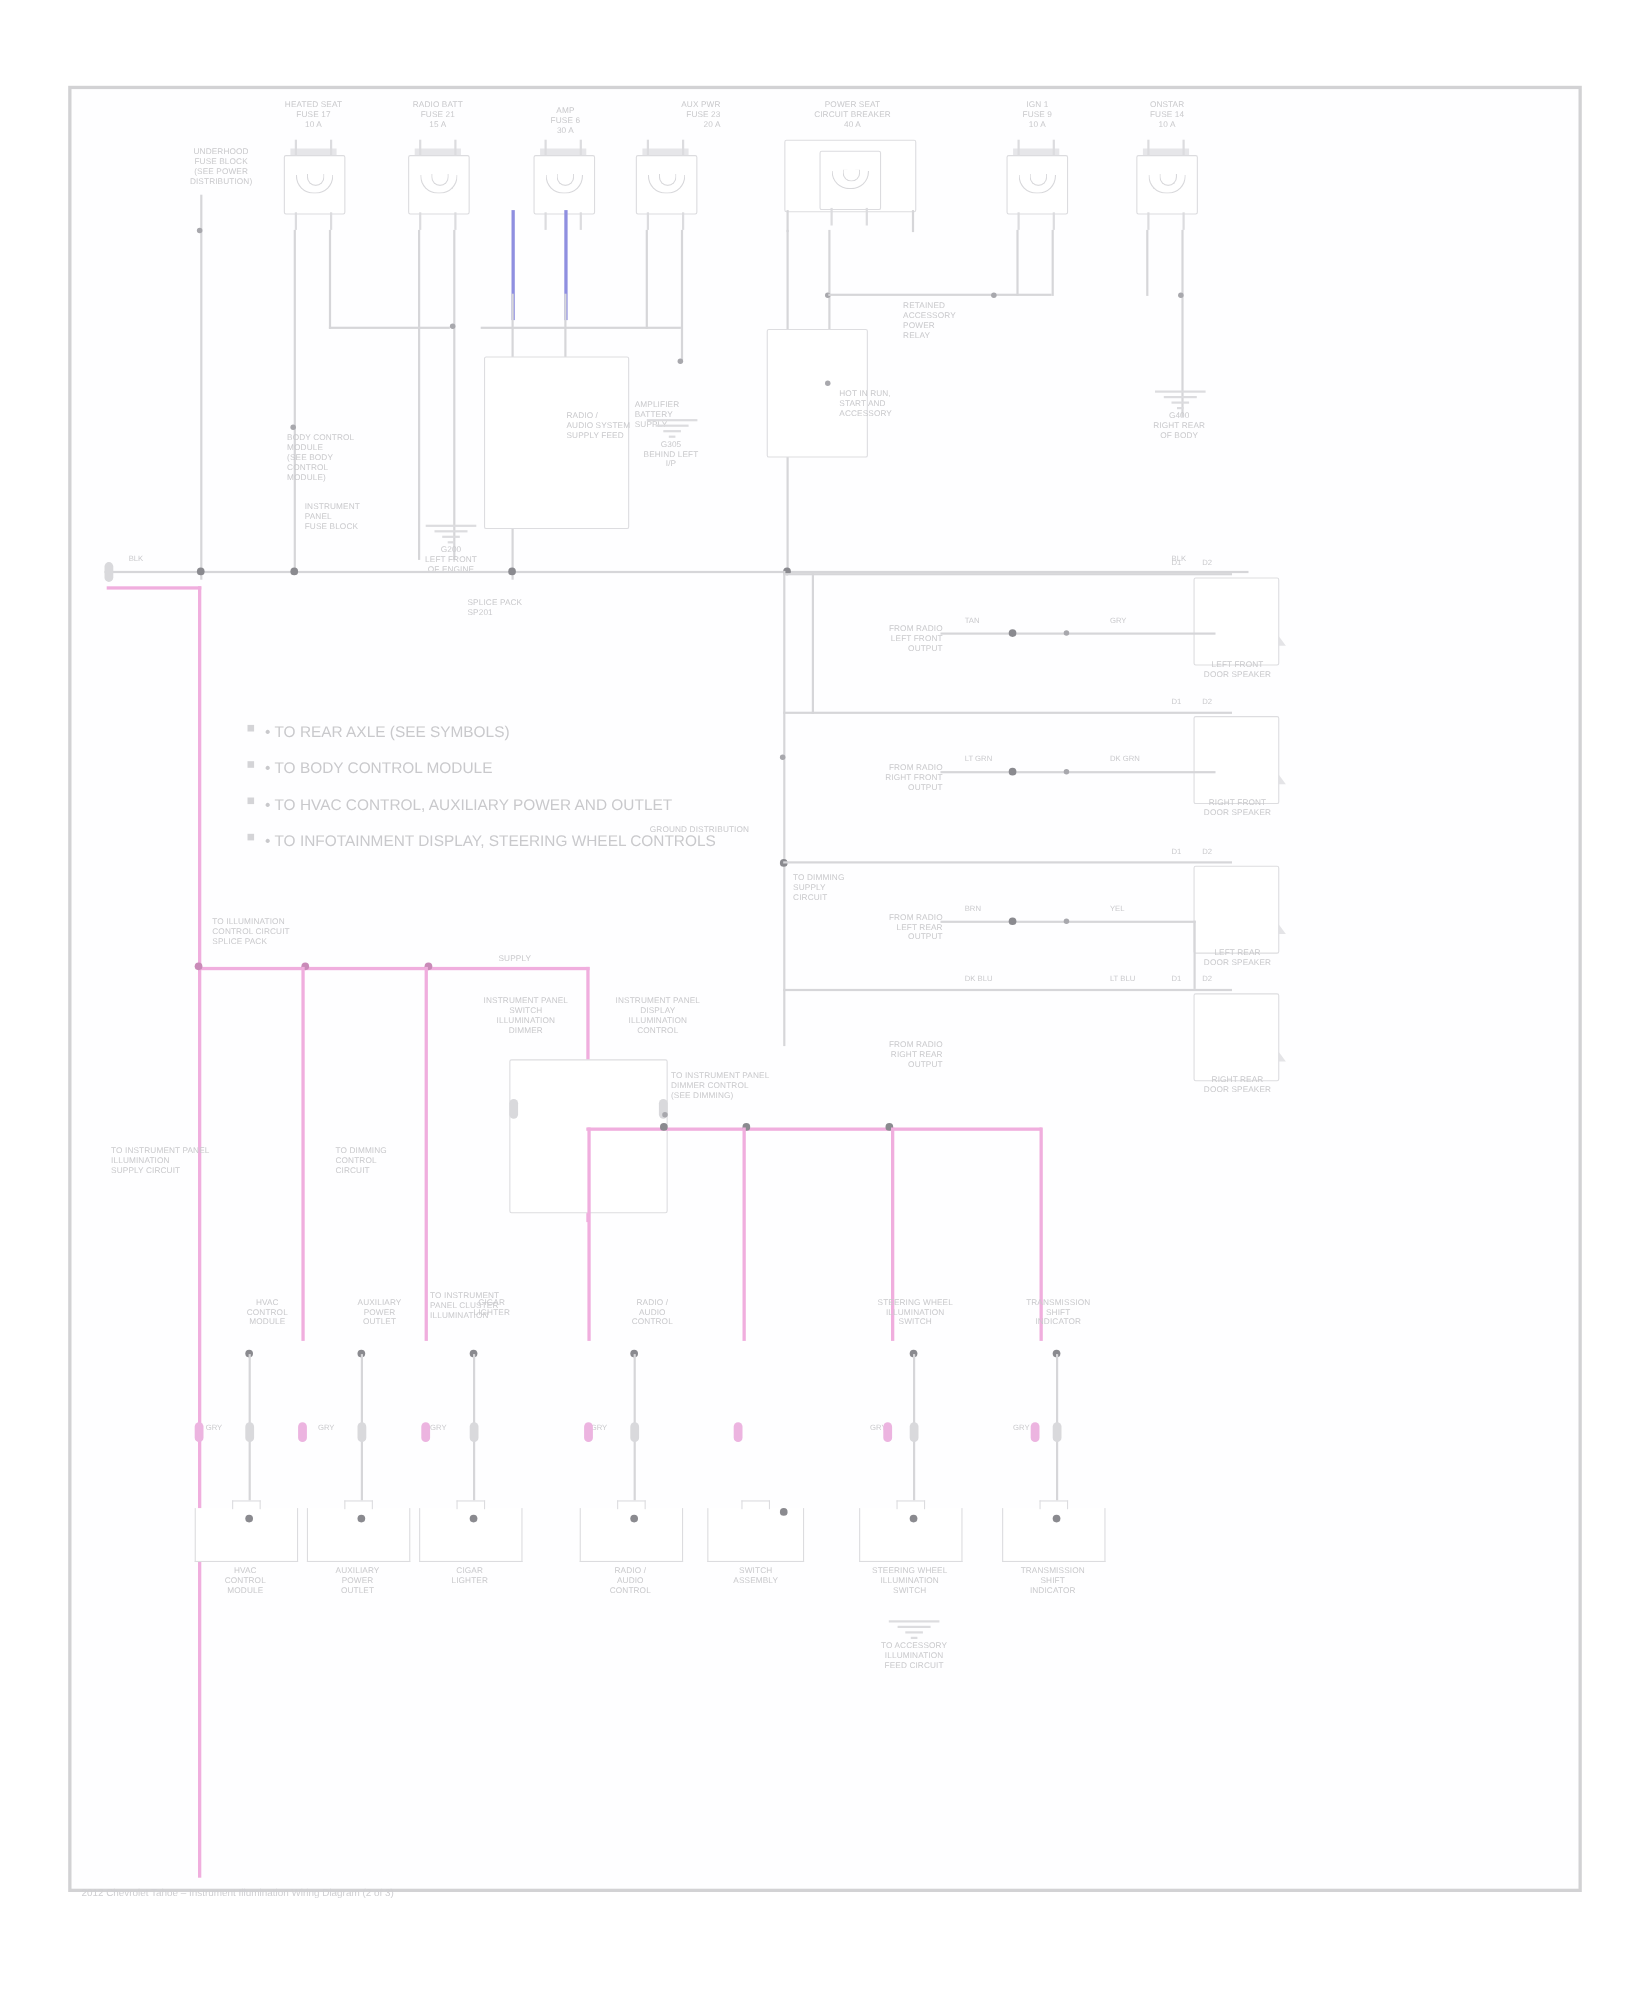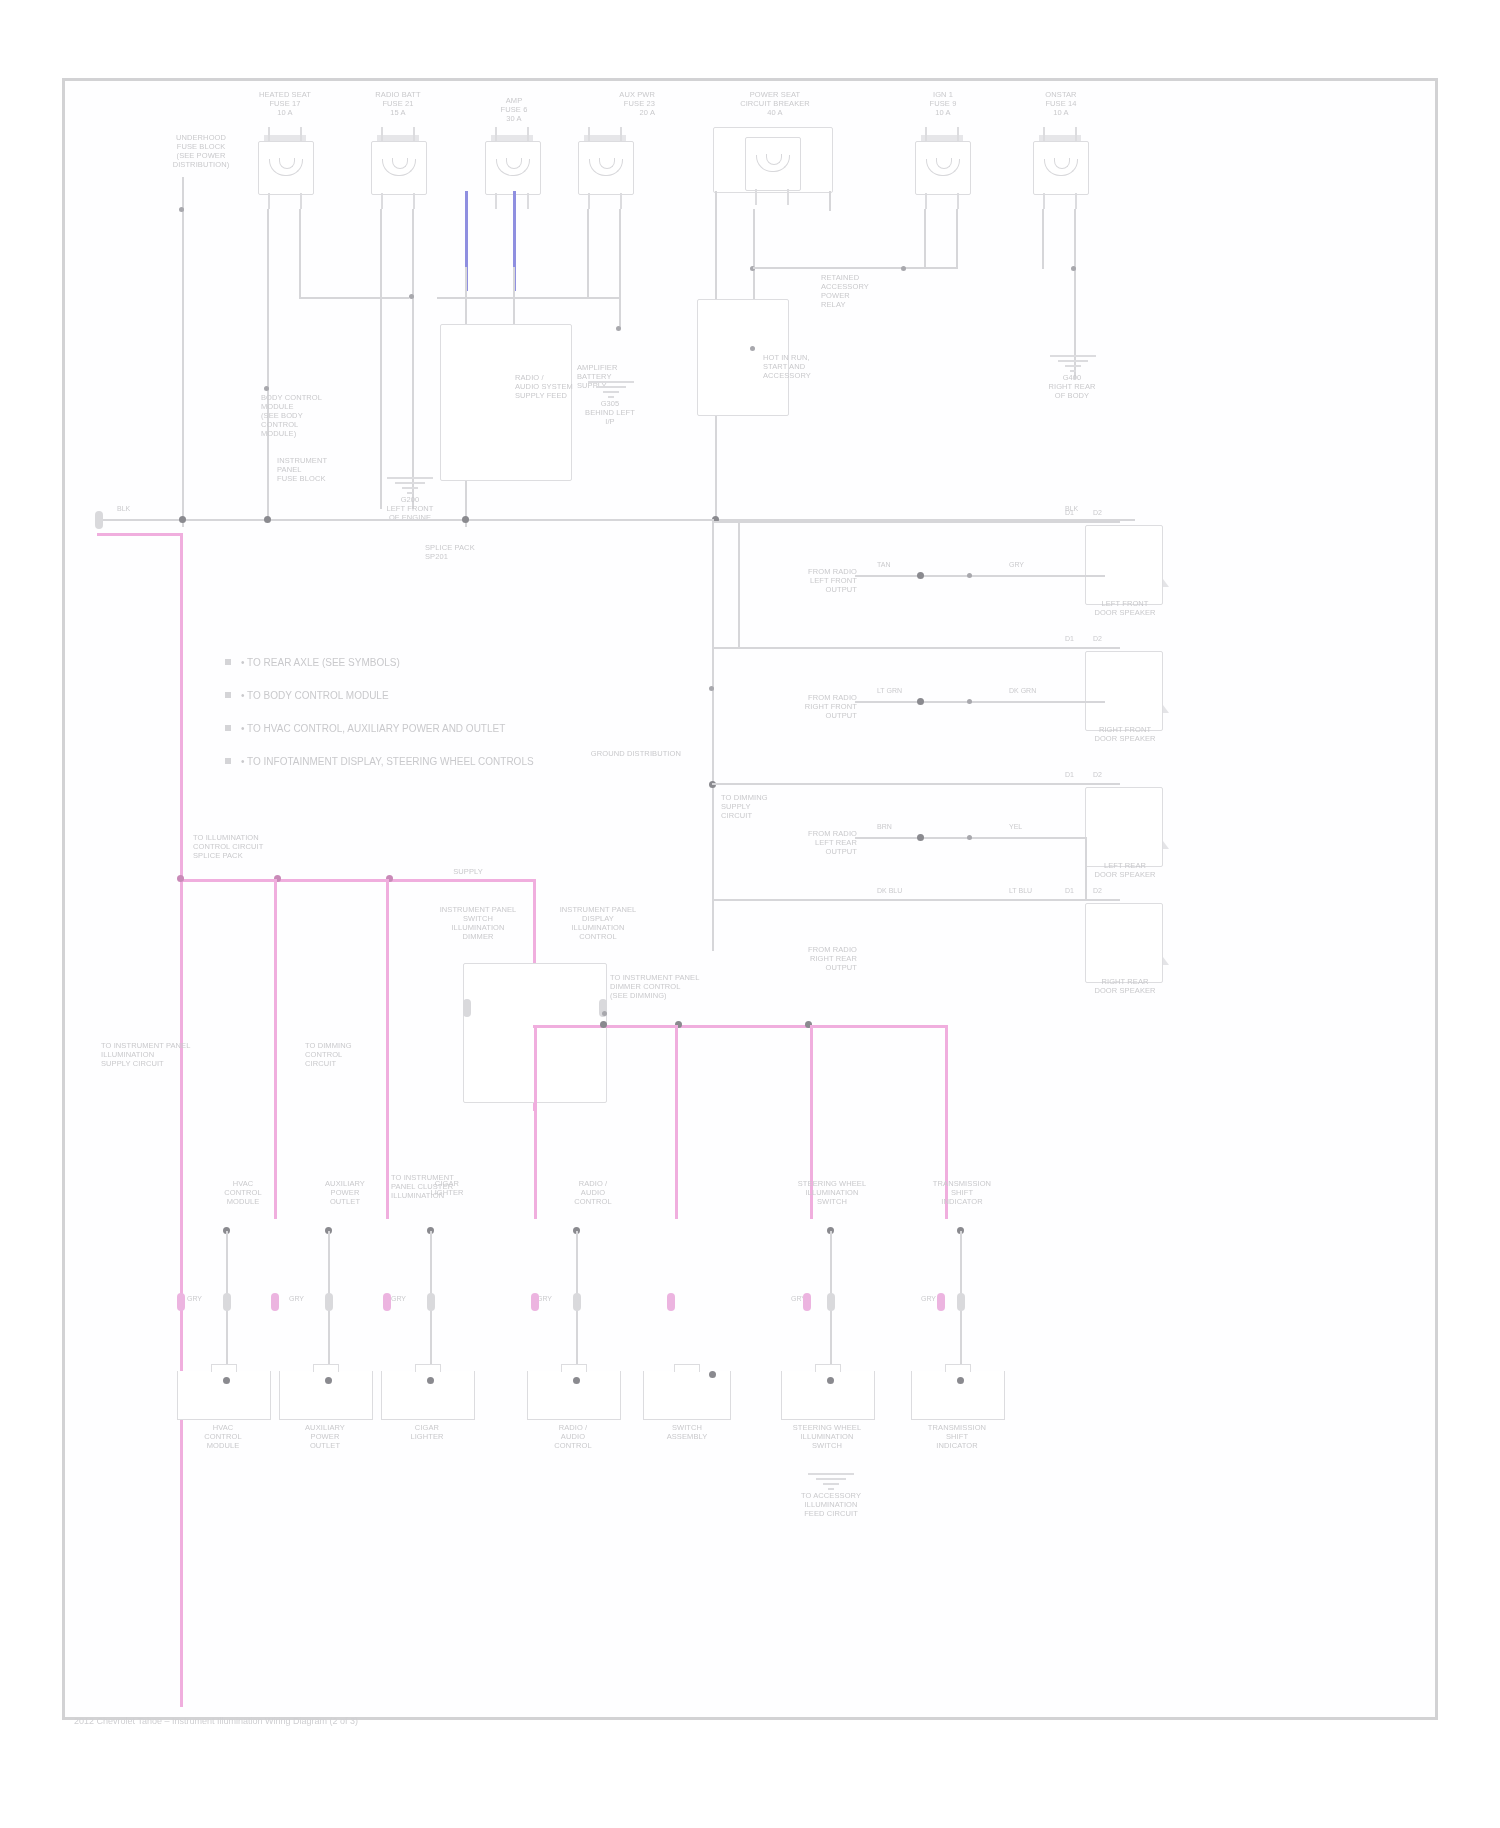--- a/index.html
+++ b/index.html
@@ -110,21 +110,21 @@
     position:absolute;width:8px;height:18px;border-radius:4px;background:#d9d9dc;
   }
   .icon-conn.pink{background:#ecb4e0;}
   
   .bullets{position:absolute;}
   .bullets .row{position:relative;margin-bottom:23px;height:10px;}
   .bullets .bullet{
     position:absolute;left:0;top:2px;width:6px;height:6px;background:#d4d4d7;
   }
   .bullets .txt{
-    position:absolute;left:16px;top:0;color:#c9c9cc;font-size:10px;white-space:nowrap;
+    position:absolute;left:16px;top:0;color:#c9c9cc;font-size:14px;white-space:nowrap;
   }
   
   #caption{
     position:absolute;left:74px;top:1716px;color:#cfcfd2;font-size:9px;
   }
   
   .code{position:absolute;color:#cacacd;font-size:7px;white-space:nowrap;}
 </style>
 </head>
 <body>

